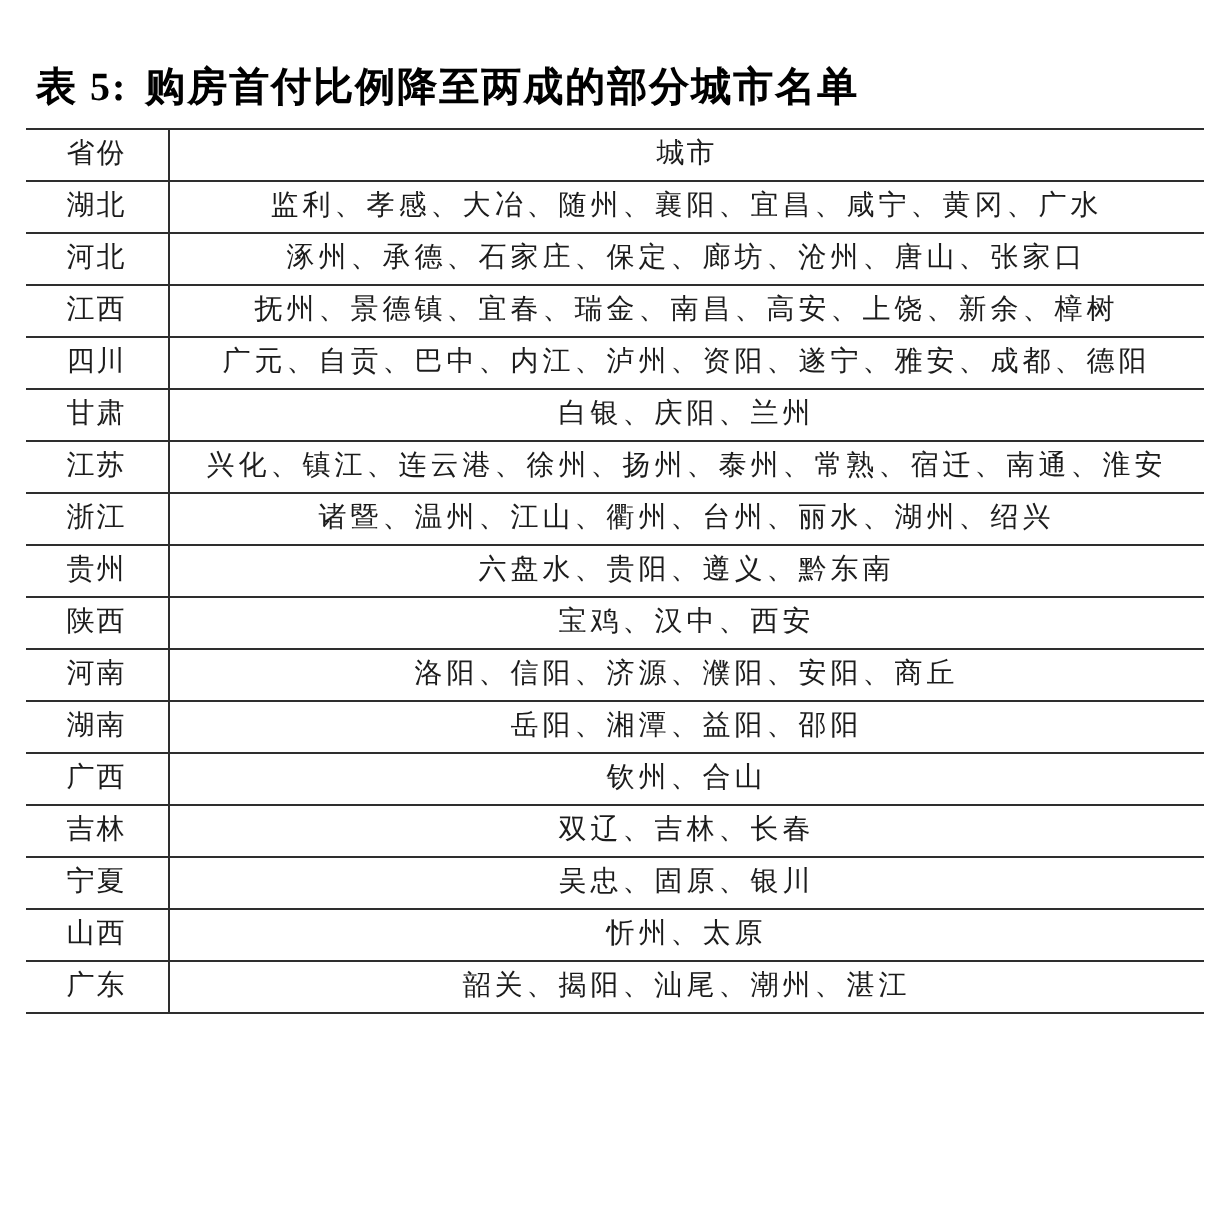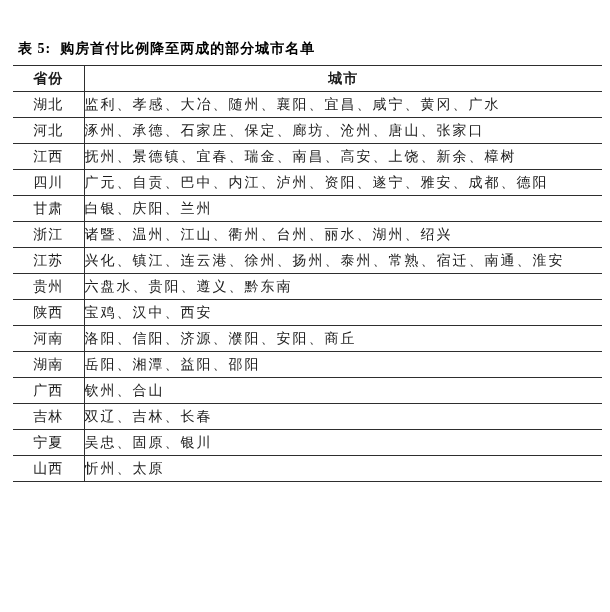--- a/index.html
+++ b/index.html
@@ -12,22 +12,22 @@
   html,body{margin:0;padding:0;}
   body{
     width:610px;height:612px;
     background:var(--bg-color);
     font-family:"Liberation Serif","DejaVu Serif",serif;
     color:var(--text-color);
     overflow:hidden;
   }
   .doc{padding-top:22px;}
   .doc-title{
-    margin:18px 18px 7px 18px;
-    font-size:14px;
+    margin:8px 18px 7px 18px;
+    font-size:20px;
     font-weight:bold;
     color:var(--title-color);
     letter-spacing:1px;
     white-space:nowrap;
   }
   .doc-title .title-label{margin-right:9px;}
   table.city-table{
     border-collapse:collapse;
     table-layout:fixed;
     margin-left:13px;
@@ -50,29 +50,29 @@
     overflow:hidden;
   }
   .col-province{width:71px;}
   th.province-hd,td.province-td{
     text-align:center;
     border-right:1px solid var(--line-color);
     letter-spacing:1px;
   }
   th.city-hd{
     text-align:center;
-    font-weight:bold;
+    font-weight:normal;
     letter-spacing:1px;
   }
   td.cities-td{
-    text-align:left;
+    text-align:center;
     padding-left:13px;
     letter-spacing:2px;
   }
-  thead th{font-weight:bold;}
+  thead th{font-weight:normal;}
 </style>
 </head>
 <body>
 
 <div class="doc">
   <p class="doc-title"><span class="title-label">表 5:</span><span>购房首付比例降至两成的部分城市名单</span></p>
 
   <table class="city-table">
     <colgroup>
       <col class="col-province">
@@ -99,26 +99,26 @@
   </tr>
         <tr>
     <td class="province-td">四川</td>
     <td class="cities-td">广元、自贡、巴中、内江、泸州、资阳、遂宁、雅安、成都、德阳</td>
   </tr>
         <tr>
     <td class="province-td">甘肃</td>
     <td class="cities-td">白银、庆阳、兰州</td>
   </tr>
         <tr>
+    <td class="province-td">江苏</td>
+    <td class="cities-td">兴化、镇江、连云港、徐州、扬州、泰州、常熟、宿迁、南通、淮安</td>
+  </tr>
+        <tr>
     <td class="province-td">浙江</td>
     <td class="cities-td">诸暨、温州、江山、衢州、台州、丽水、湖州、绍兴</td>
-  </tr>
-        <tr>
-    <td class="province-td">江苏</td>
-    <td class="cities-td">兴化、镇江、连云港、徐州、扬州、泰州、常熟、宿迁、南通、淮安</td>
   </tr>
         <tr>
     <td class="province-td">贵州</td>
     <td class="cities-td">六盘水、贵阳、遵义、黔东南</td>
   </tr>
         <tr>
     <td class="province-td">陕西</td>
     <td class="cities-td">宝鸡、汉中、西安</td>
   </tr>
         <tr>
@@ -138,15 +138,19 @@
     <td class="cities-td">双辽、吉林、长春</td>
   </tr>
         <tr>
     <td class="province-td">宁夏</td>
     <td class="cities-td">吴忠、固原、银川</td>
   </tr>
         <tr>
     <td class="province-td">山西</td>
     <td class="cities-td">忻州、太原</td>
   </tr>
+        <tr>
+    <td class="province-td">广东</td>
+    <td class="cities-td">韶关、揭阳、汕尾、潮州、湛江</td>
+  </tr>
       </tbody>
   </table>
 </div>
 
 </body></html>

